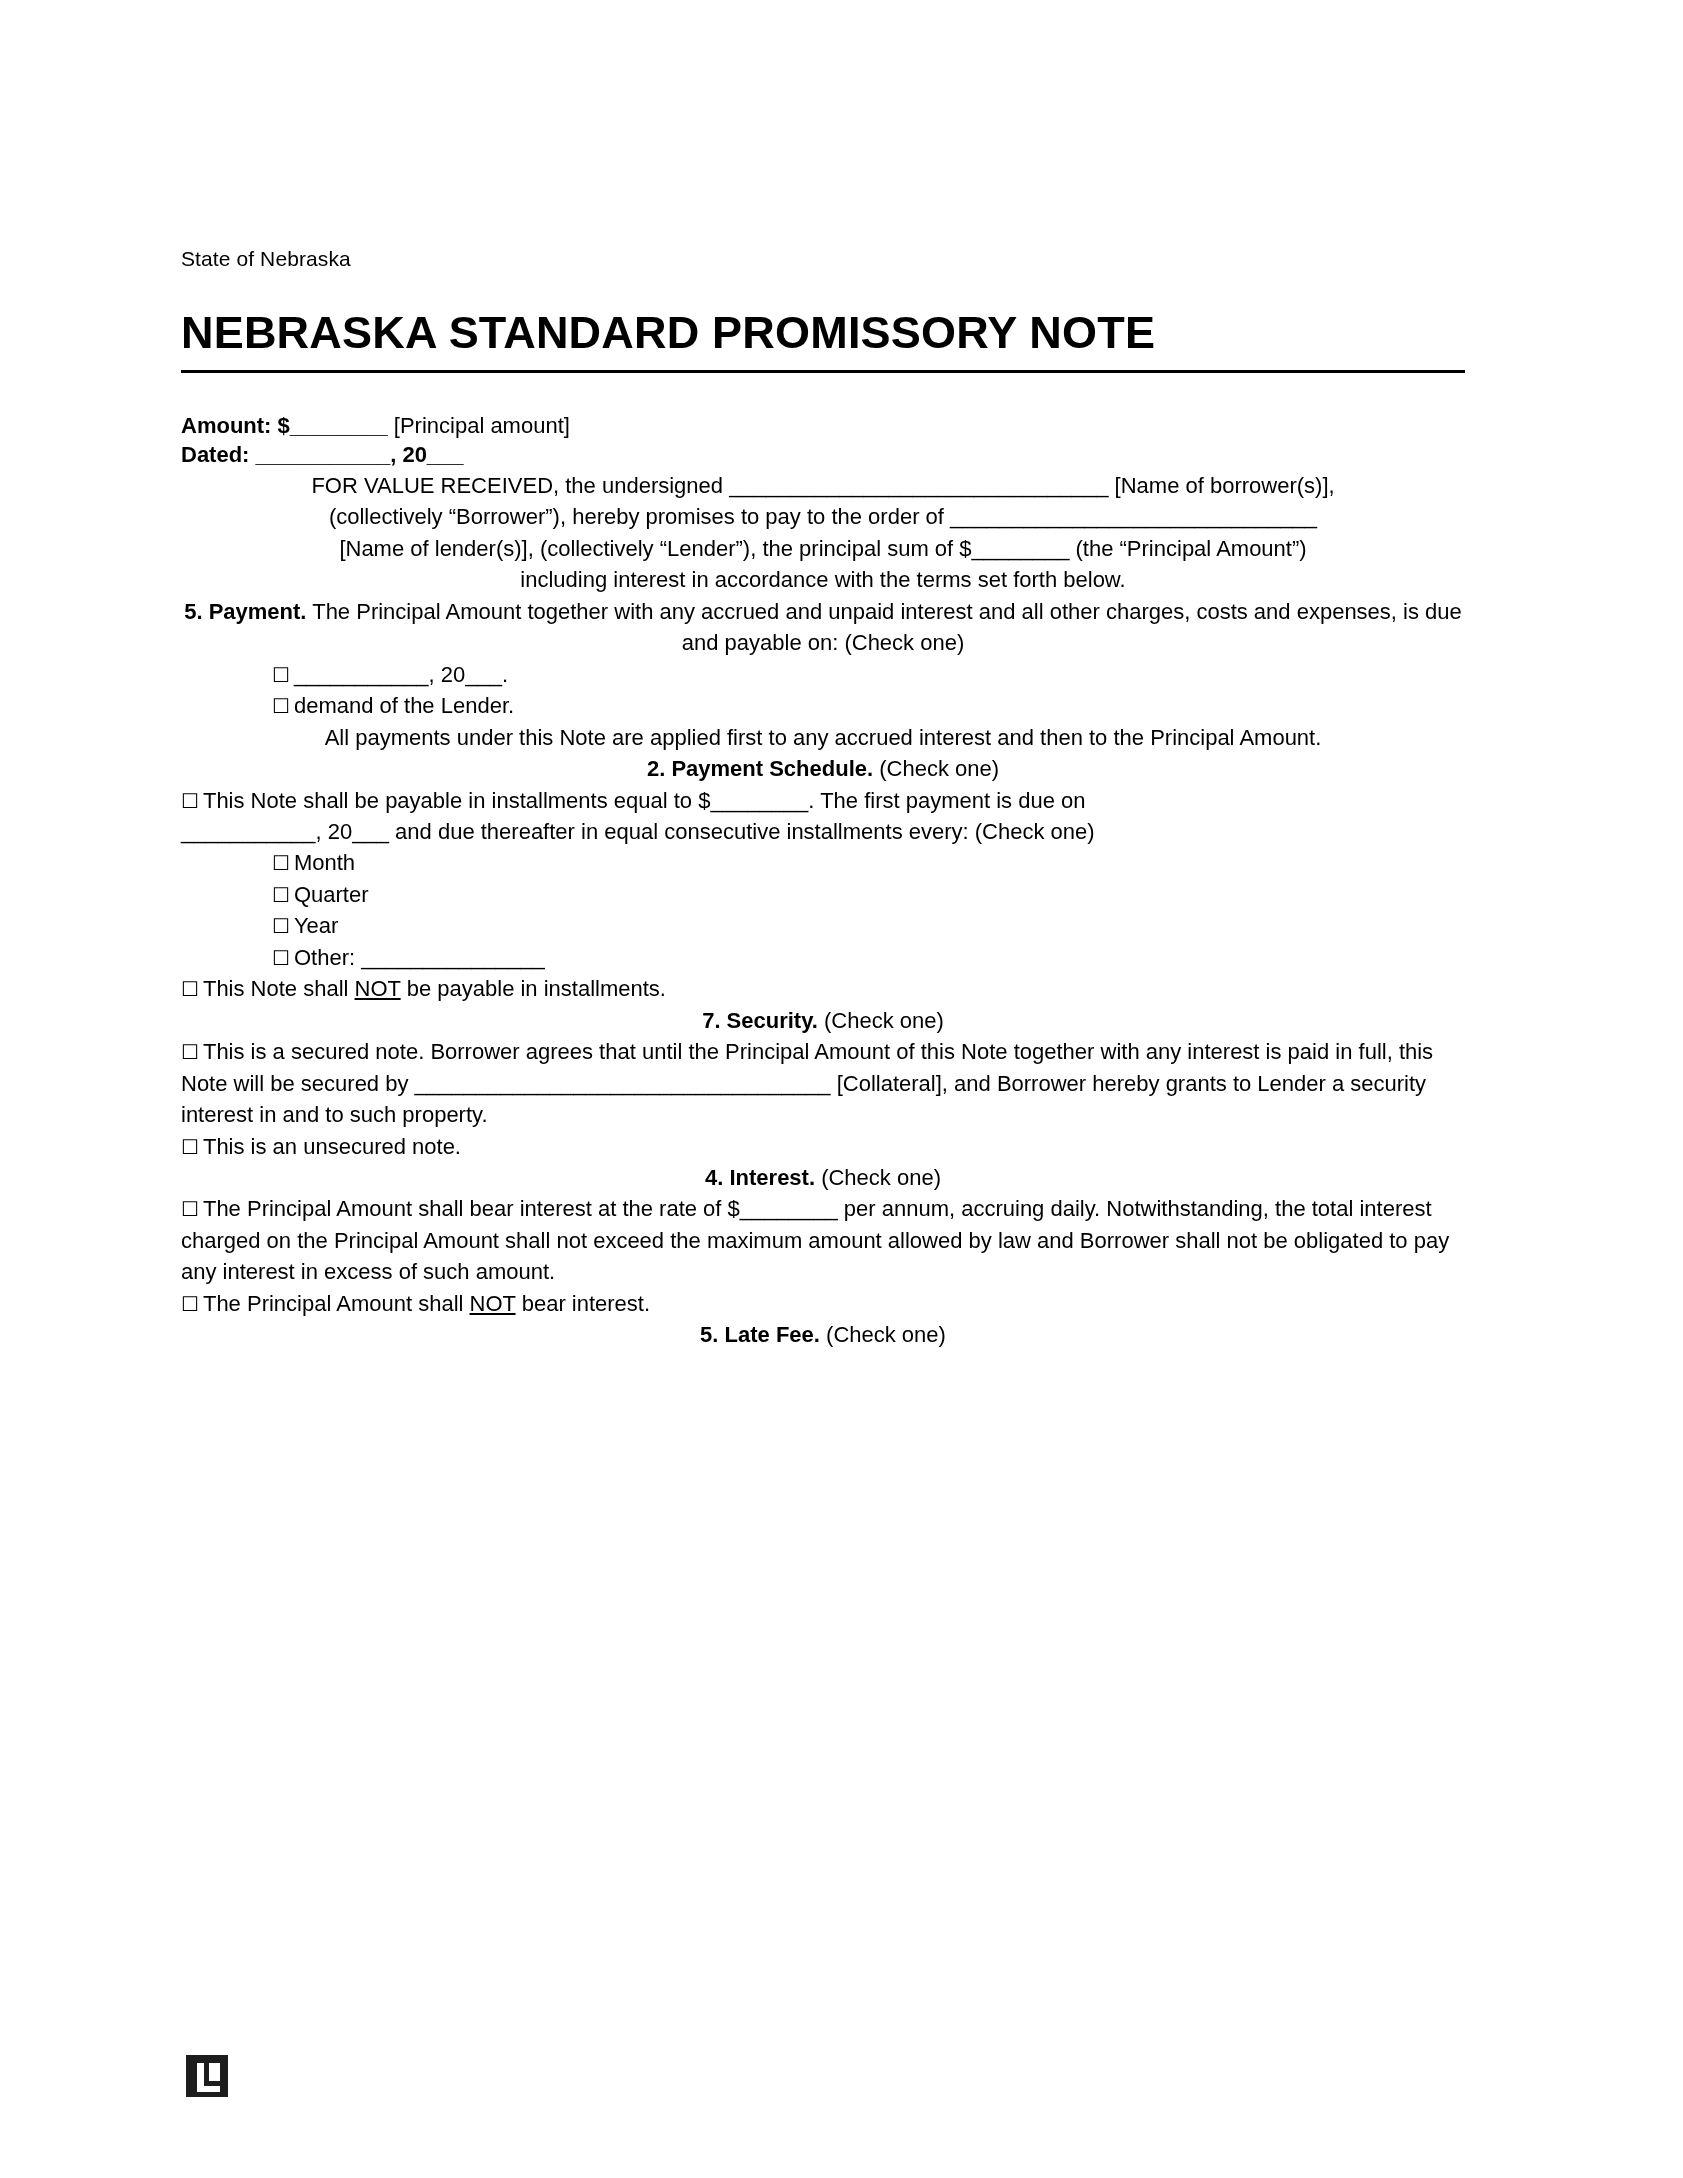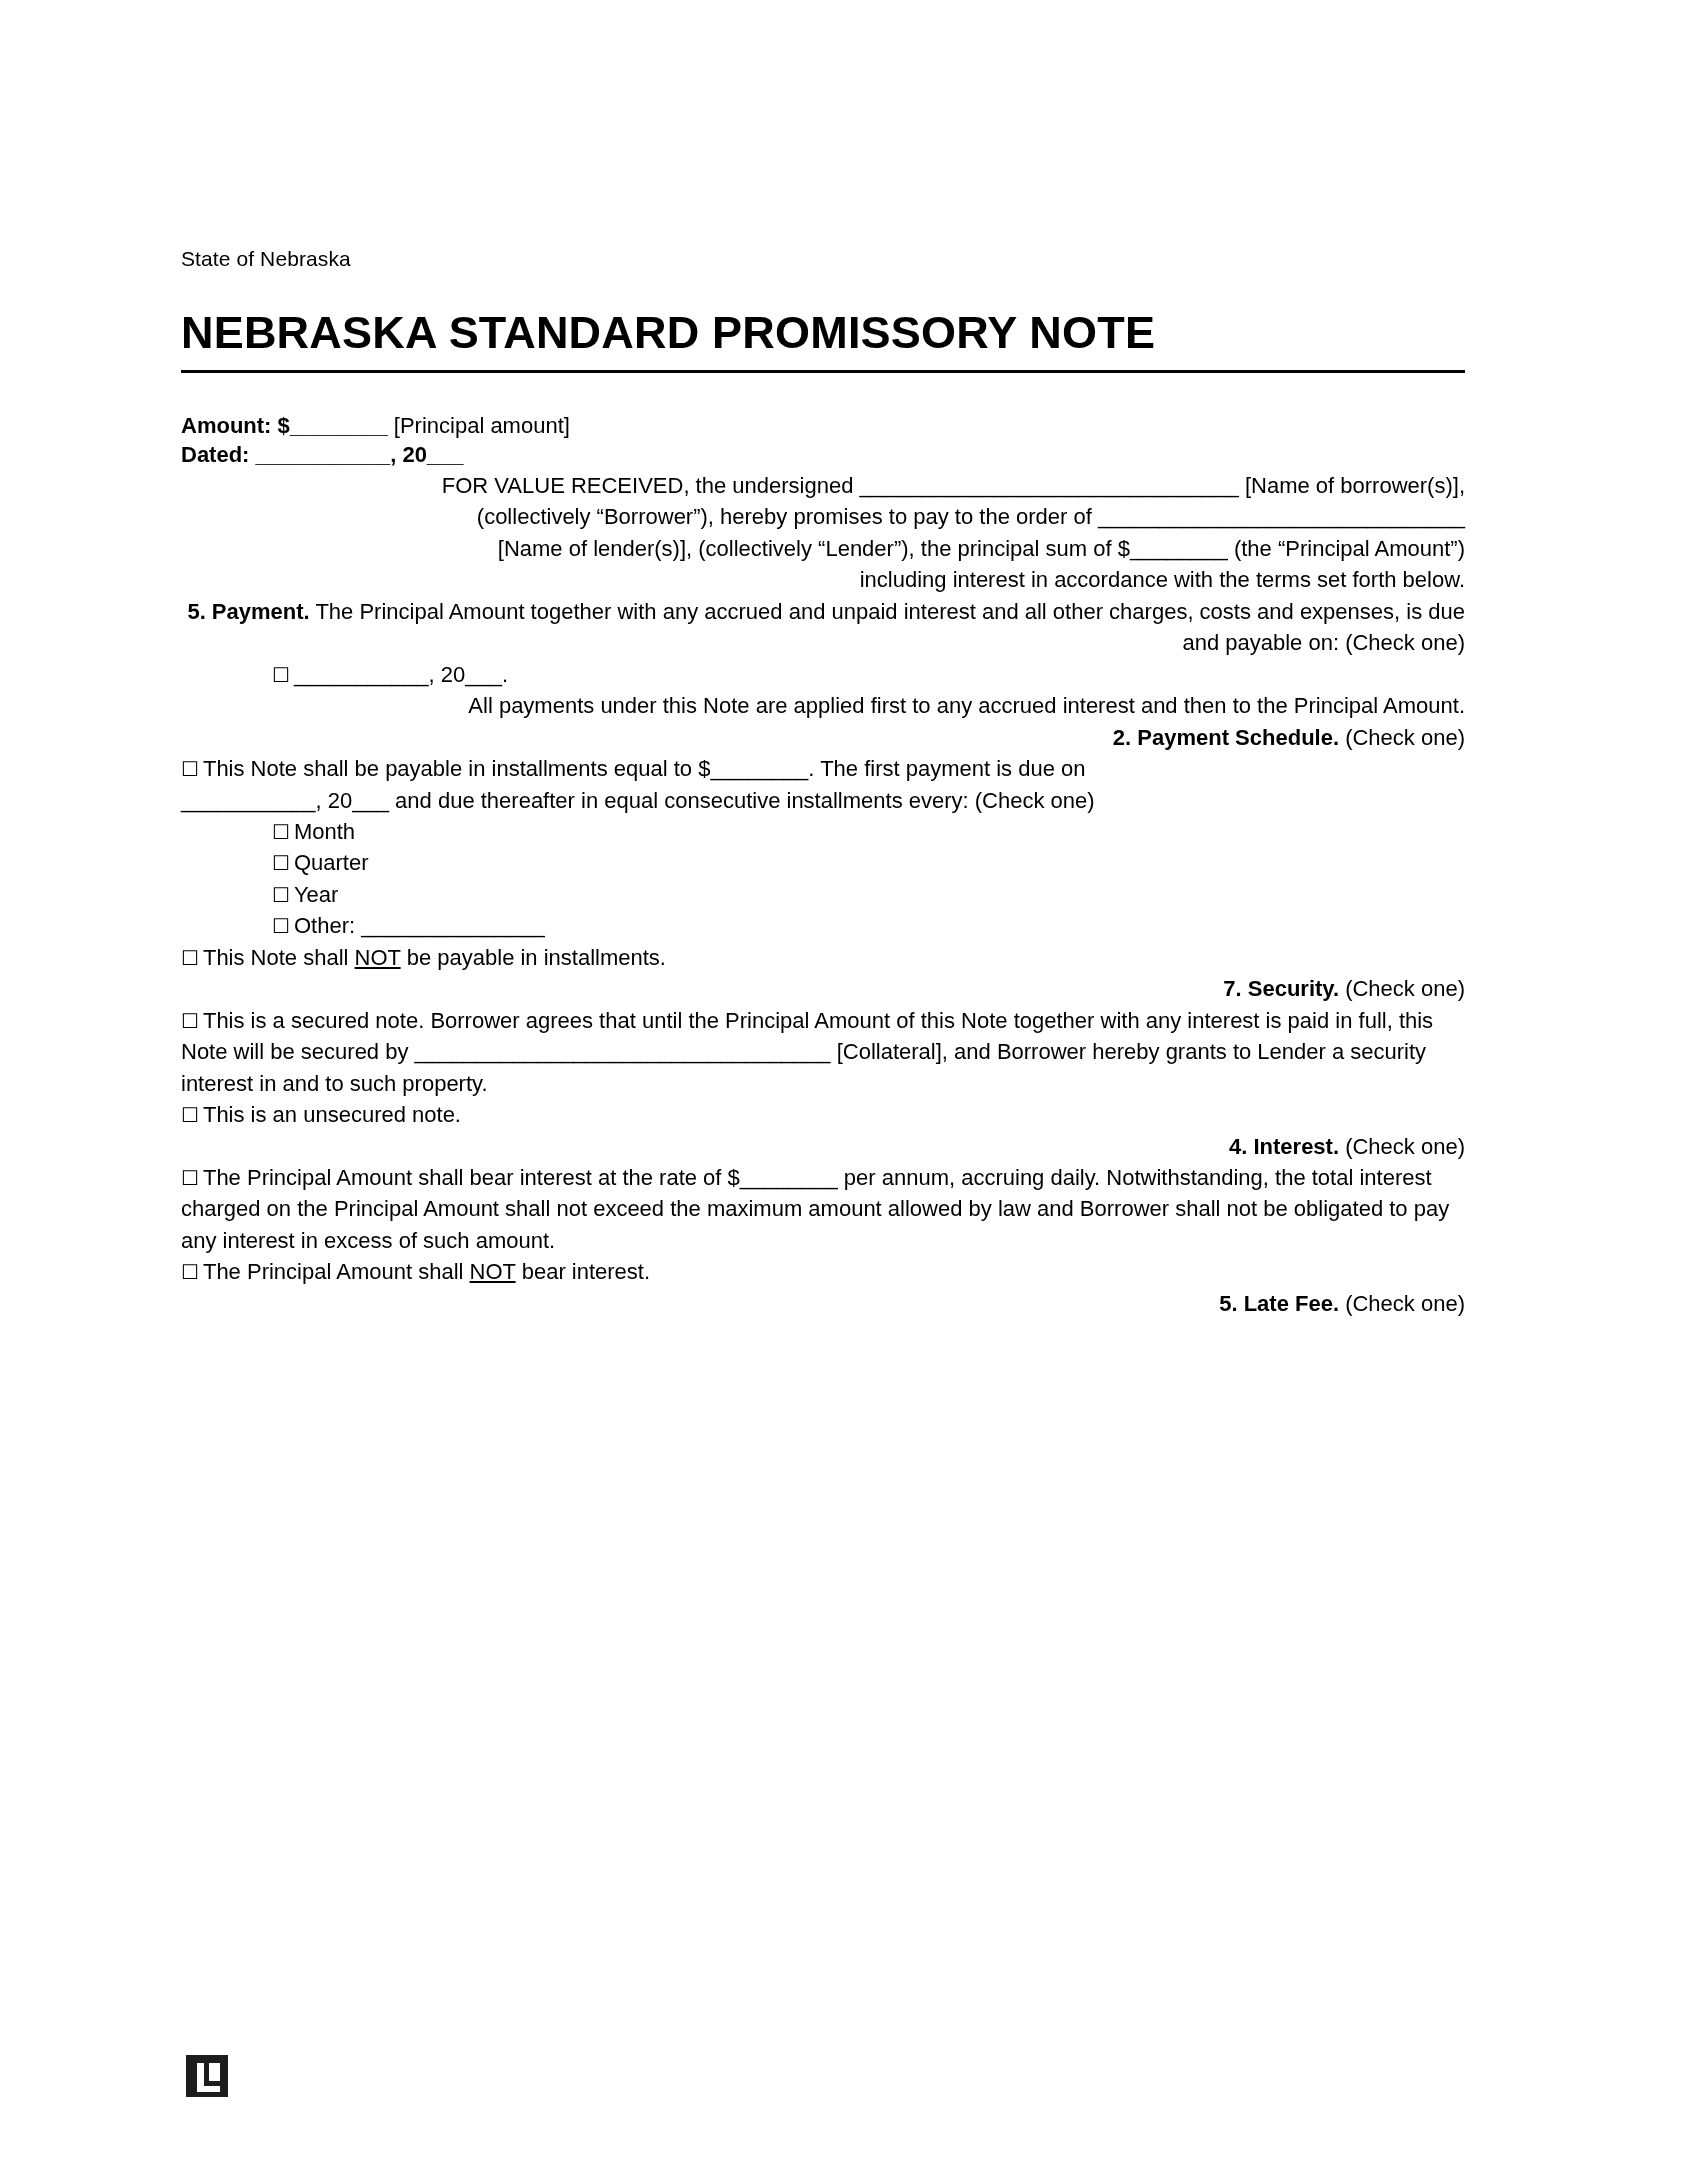--- a/index.html
+++ b/index.html
@@ -63,21 +63,21 @@
   }
   .amount-left { white-space: nowrap; }
   .amount-right { white-space: nowrap; padding-right: 6px; }
   .bold { font-weight: bold; }
 
   
   p.body {
     font-size: 22px;
     line-height: 1.43;
     margin: 0;
-    text-align: right;
+    text-align: center;
   }
   .gap-lg { margin-top: 42px; }
   .gap-md { margin-top: 36px; }
 
   .section-head { font-weight: bold; }
 
   
   .cb-list {
     margin: 0;
     padding: 0;
@@ -129,20 +129,21 @@
       <div class="amount-left"><span class="bold">Amount: $</span><span class="bold">________</span> <span>[Principal amount]</span></div>
       <div class="amount-right"><span class="bold">Dated:</span> <span class="bold">___________</span><span class="bold">, 20___</span></div>
     </div>
 
     <p class="body gap-md"><span>FOR VALUE RECEIVED, the undersigned </span><span>_______________________________</span><span> [Name of borrower(s)],</span><br><span>(collectively “Borrower”), hereby promises to pay to the order of </span><span>______________________________</span><br><span>[Name of lender(s)], (collectively “Lender”), the principal sum of $</span><span>________</span><span> (the “Principal Amount”)</span><br><span>including interest in accordance with the terms set forth below.</span></p>
 
     <p class="body gap-lg"><span class="section-head">5. Payment.</span><span>  The Principal Amount together with any accrued and unpaid interest and all other charges, costs and expenses, is due and payable on: (Check one)</span></p>
 
     <ul class="cb-list indented gap-md">
       <li class="cb-item"><span class="cb">☐</span><span>___________, 20___.</span></li>
+      <li class="cb-item"><span class="cb">☐</span><span>demand of the Lender.</span></li>
     </ul>
 
     <p class="body gap-md">All payments under this Note are applied first to any accrued interest and then to the Principal Amount.</p>
 
     <p class="body gap-lg"><span class="section-head">2. Payment Schedule.</span><span> (Check one)</span></p>
 
     <p class="cb-para gap-md"><span class="cb">☐</span><span>This Note shall be payable in installments equal to $</span><span>________</span><span>. The first payment is due on </span><br><span>___________</span><span>, 20___ and due thereafter in equal consecutive installments every: (Check one)</span></p>
 
     <ul class="cb-list indented gap-md">
       <li class="cb-item"><span class="cb">☐</span><span>Month</span></li>

